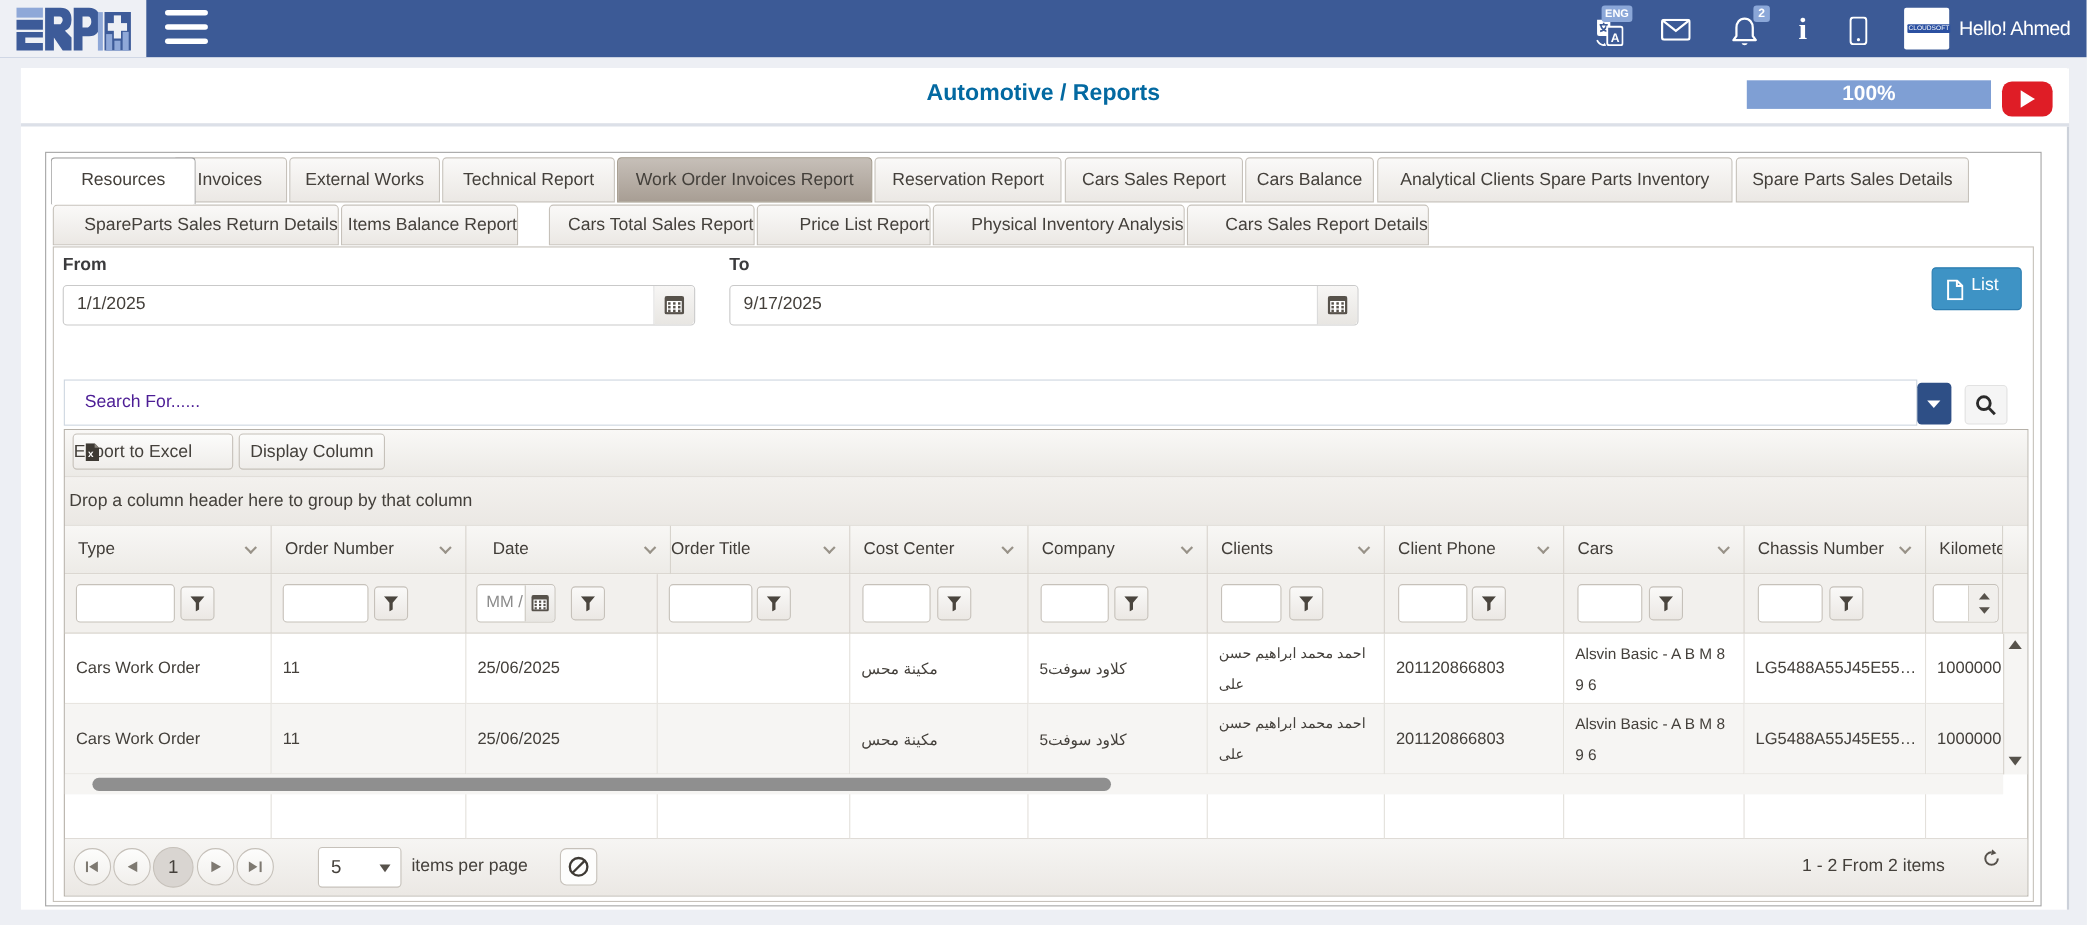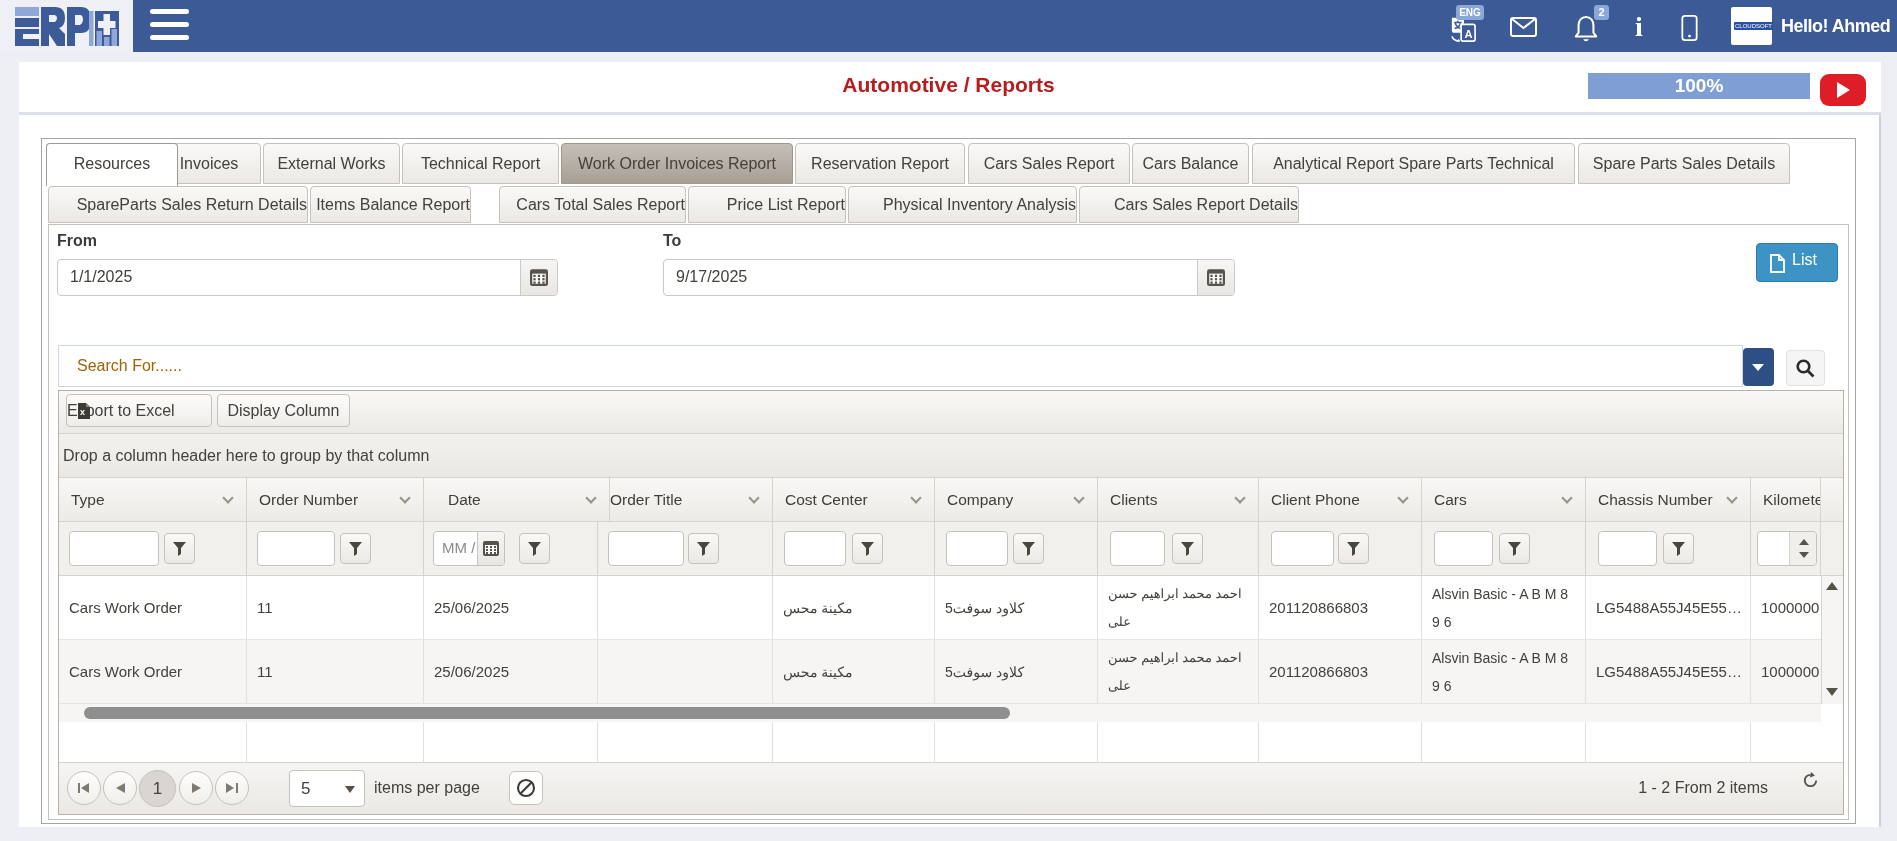--- a/index.html
+++ b/index.html
@@ -8,40 +8,40 @@
 .a { position:absolute; }
 
 
 #navbar { left:0; top:0; width:1897px; height:52px; background:#3c5a96; }
 #logoblock { left:0; top:0; width:133px; height:52px; background:#eef0f5; }
 #hamb div { position:absolute; left:0; width:39px; height:5px; background:#fff; border-radius:2.5px; }
 
 
 #card { left:19px; top:62px; width:1862px; height:765px; background:#fff; border-right:2px solid #ccd1da; }
 #titlebar { left:19px; top:62px; width:1862px; height:53px; background:#fff; border-bottom:3px solid #dce0e8; }
-#title { left:0; top:73px; width:1897px; text-align:center; font-size:21px; font-weight:bold; color:#b91c1c; }
+#title { left:0; top:73px; width:1897px; text-align:center; font-size:21px; font-weight:bold; color:#0369a1; }
 #progress { left:1588px; top:73px; width:222px; height:26px; background:#7f9fd4; color:#fff; font-weight:bold; font-size:19px; text-align:center; line-height:26px; }
 #playbtn { left:1820px; top:74px; width:46px; height:32px; background:#df1d26; border-radius:9px; }
 #playbtn:after { content:""; position:absolute; left:17px; top:8px; border-left:13px solid #fff; border-top:8px solid transparent; border-bottom:8px solid transparent; }
 
 
 #panel { left:41px; top:138px; width:1815px; height:686px; background:#fff; border:1px solid #a5a5a5; }
 .tab { position:absolute; height:41px; line-height:40px; text-align:center; font-size:16px; color:#44403b; background:linear-gradient(#faf9f8,#ebe8e4); border:1px solid #c6c1ba; border-radius:4px 4px 0 0; }
 .tab.sel { background:linear-gradient(#c6bfb8,#a89e94); border-color:#a09788; }
 .tab.first { background:#fff; border-color:#9a9a9a; border-bottom:0; z-index:3; height:43px; }
 .tabr2 { position:absolute; height:37px; line-height:36px;text-align:right; }
 #contentbox { left:48px; top:224px; width:1801px; height:596px; border:1px solid #c6c1ba; background:#fff; }
 
 
 .lbl { position:absolute; font-size:16px; font-weight:bold; color:#3b3b3d; }
 .dinput { position:absolute; height:37px; background:#fff; border:1px solid #c9c9c9; border-radius:4px; font-size:16px; color:#44403b; }
 .dval { position:absolute; left:12px; top:8px; }
 .calbtn { position:absolute; right:0; top:0; width:37px; height:35px; background:linear-gradient(#f7f6f5,#e8e6e2); border-left:1px solid #c9c9c9; border-radius:0 4px 4px 0; }
 #showbtn { left:1756px; top:243px; width:82px; height:39px; background:#3e93c5; border:1px solid #2b7cb0; border-radius:4px; color:#fff; font-size:16px; }
-#searchinput { left:58px; top:345px; width:1685px; height:42px; background:#fff; border:1px solid #ced6e0; font-size:16px; color:#a16207; line-height:40px; padding-left:18px; }
+#searchinput { left:58px; top:345px; width:1685px; height:42px; background:#fff; border:1px solid #ced6e0; font-size:16px; color:#4c1d95; line-height:40px; padding-left:18px; }
 #searchdrop { left:1743px; top:348px; width:31px; height:38px; background:#2e4f86; border-radius:4px; }
 #searchdrop:after { content:""; position:absolute; left:9px; top:16px; border-top:7px solid #fff; border-left:6.5px solid transparent; border-right:6.5px solid transparent; }
 #searchbtn { left:1786px; top:350px; width:39px; height:36px; background:#f5f5f5; border:1px solid #e2e2e2; border-radius:4px; }
 
 
 #grid { left:58px; top:390px; width:1786px; height:425px; border:1px solid #b6b1a9; background:#fff; }
 #toolbar { left:59px; top:391px; width:1784px; height:43px; background:linear-gradient(#f9f8f6,#eceae6); border-bottom:1px solid #d7d3cc; }
 .tbtn { position:absolute; top:394px; height:33px; background:linear-gradient(#fcfcfb,#efedea); border:1px solid #c6c1ba; border-radius:4px; font-size:16px; color:#44403b; }
 #grouprow { left:59px; top:434px; width:1784px; height:44px; background:linear-gradient(#f3f1ee,#ebe8e4); border-bottom:1px solid #d7d3cc; font-size:16px; color:#44403b; line-height:43px; padding-left:4px; }
 #headrow { left:59px; top:478px; width:1784px; height:44px; background:linear-gradient(#f8f7f5,#edebe7); border-bottom:1px solid #d7d3cc; }
@@ -108,50 +108,50 @@
 <svg class="a" style="left:1681px;top:15px" width="17" height="26" viewBox="0 0 18 29">
   <rect x="1" y="1" width="16" height="27" rx="3" fill="none" stroke="#fff" stroke-width="2"></rect>
   <circle cx="9" cy="23.5" r="1.6" fill="#fff"></circle>
 </svg>
 <div class="a" style="left:1731px;top:7px;width:41px;height:38px;background:#fff;border-radius:2px">
     <div style="position:absolute;left:3px;top:15px;width:35px;height:8px;display:flex">
       <span style="background:#2b50a1;color:#fff;font-size:6px;line-height:8px;letter-spacing:0;padding:0 1px;border-radius:1px">CLOUDSOFT</span>
       <span style="background:#2b50a1;width:6px;height:8px;margin-left:1px;border-radius:1px"></span>
     </div>
   </div>
-<div class="a" style="left:1781px;top:16px;font-size:18px;letter-spacing:-0.5px;font-weight:bold;color:#fff;white-space:nowrap">Hello! Ahmed</div>
+<div class="a" style="left:1781px;top:16px;font-size:18px;letter-spacing:-0.5px;font-weight:normal;color:#fff;white-space:nowrap">Hello! Ahmed</div>
 
 <div class="a" id="card"></div>
 <div class="a" id="titlebar"></div>
 <div class="a" id="title">Automotive / Reports</div>
 <div class="a" id="progress">100%</div>
 <div class="a" id="playbtn"></div>
 
 <div class="a" id="panel"></div>
 <div class="tab first" style="left:46px;top:143px;width:132px">Resources</div>
 <div class="tab" style="left:157px;top:143px;width:104px">Invoices</div>
 <div class="tab" style="left:263px;top:143px;width:137px">External Works</div>
 <div class="tab" style="left:402px;top:143px;width:157px">Technical Report</div>
 <div class="tab sel" style="left:561px;top:143px;width:232px">Work Order Invoices Report</div>
 <div class="tab" style="left:795px;top:143px;width:170px">Reservation Report</div>
 <div class="tab" style="left:968px;top:143px;width:162px">Cars Sales Report</div>
 <div class="tab" style="left:1132px;top:143px;width:117px">Cars Balance</div>
-<div class="tab" style="left:1252px;top:143px;width:323px">Analytical Report Spare Parts Technical</div>
+<div class="tab" style="left:1252px;top:143px;width:323px">Analytical Clients Spare Parts Inventory</div>
 <div class="tab" style="left:1578px;top:143px;width:212px">Spare Parts Sales Details</div>
 <div class="tab tabr2" style="left:48px;top:186px;width:260px">SpareParts Sales Return Details</div>
 <div class="tab tabr2" style="left:310px;top:186px;width:161px">Items Balance Report</div>
 <div class="tab tabr2" style="left:499px;top:186px;width:187px">Cars Total Sales Report</div>
 <div class="tab tabr2" style="left:688px;top:186px;width:158px">Price List Report</div>
 <div class="tab tabr2" style="left:848px;top:186px;width:229px">Physical Inventory Analysis</div>
 <div class="tab tabr2" style="left:1079px;top:186px;width:220px">Cars Sales Report Details</div>
 <div class="a" id="contentbox"></div>
 
 <div class="lbl" style="left:57px;top:232px">From</div>
 <div class="lbl" style="left:663px;top:232px">To</div>
-<div class="dinput" style="left:57px;top:259px;width:501px">
+<div class="dinput" style="left:57px;top:259px;width:575px">
     <span class="dval">1/1/2025</span>
     <span class="calbtn"><svg width="18" height="18" viewBox="0 0 16 16" style="margin:8px 0 0 9px">
         <rect x="0" y="1" width="16" height="15" rx="2" fill="#57524b"></rect>
         <rect x="2" y="5" width="12" height="9" fill="#fff"></rect>
         <g fill="#57524b">
           <rect x="3" y="6" width="2" height="2"></rect>
           <rect x="7" y="6" width="2" height="2"></rect>
           <rect x="11" y="6" width="2" height="2"></rect>
           <rect x="3" y="9" width="2" height="2"></rect>
           <rect x="7" y="9" width="2" height="2"></rect>

